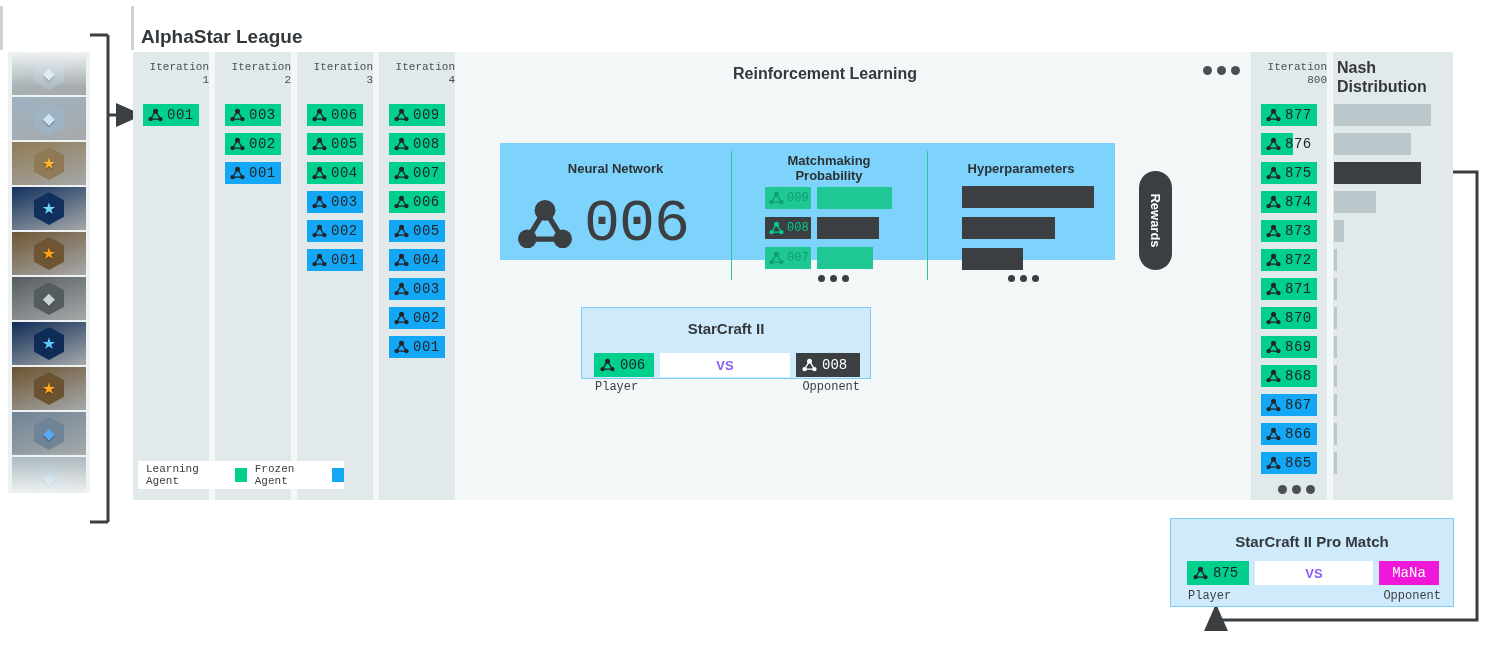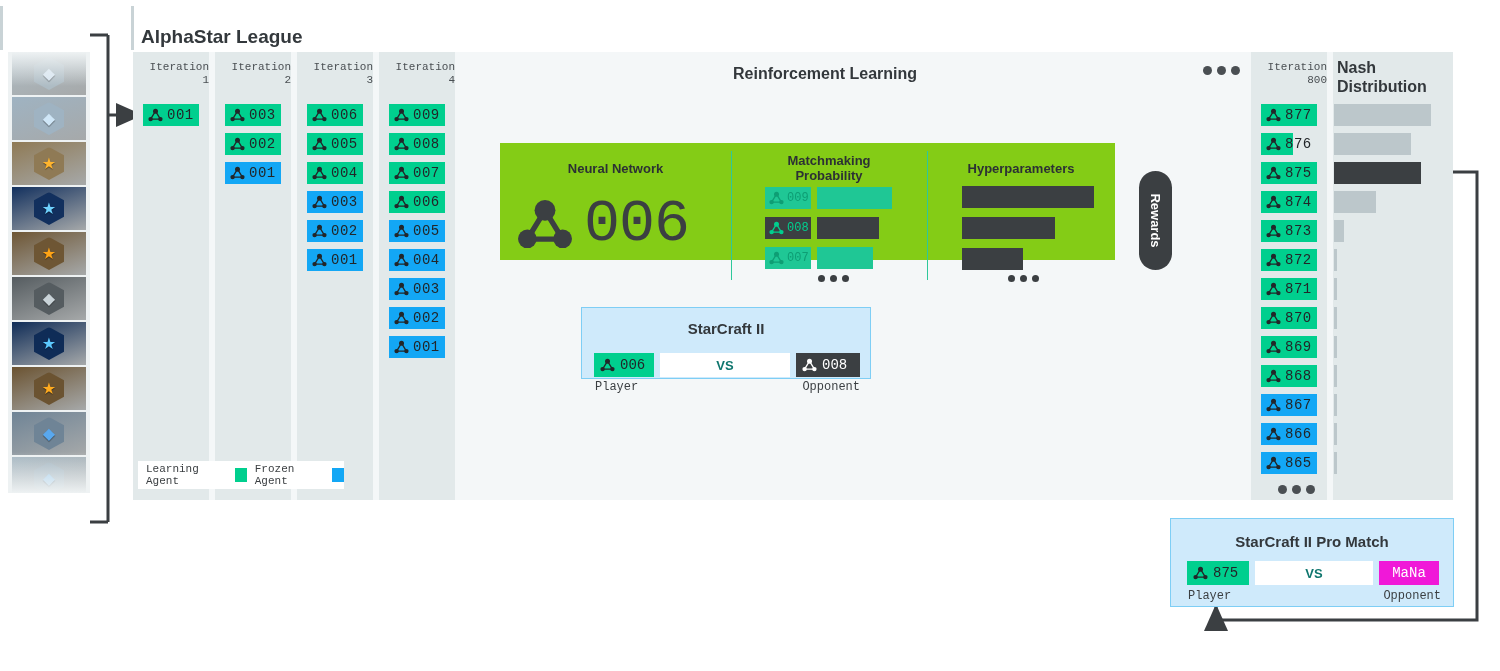--- a/index.html
+++ b/index.html
@@ -45,21 +45,21 @@
   .agent.green{background:#00cf8e;}
   .agent.blue{background:#13a7f5;}
   .agent .num{letter-spacing:0.5px;}
 
   
   .triad{width:15px;height:14px;flex:0 0 15px;}
 
   
   #rl-title{left:455px;top:65px;width:740px;text-align:center;font-size:16px;
       font-weight:bold;color:#33383c;}
-  #rl-panel{left:500px;top:143px;width:615px;height:117px;background:#84cc16;}
+  #rl-panel{left:500px;top:143px;width:615px;height:117px;background:#7dd3fc;}
   .rl-sep{position:absolute;top:8px;width:1px;height:129px;background:#2ec89b;}
   .rl-head{position:absolute;font-size:13px;font-weight:bold;color:#2c3134;
       text-align:center;line-height:15px;}
 
   #nn-num{position:absolute;left:518px;top:196px;display:flex;align-items:center;gap:12px;}
   #nn-num .big{font-family:"Liberation Mono",monospace;font-size:60px;color:#3b3f42;
       line-height:56px;letter-spacing:-1px;}
 
   .mm-row{position:absolute;height:22px;display:flex;align-items:center;gap:6px;}
   .mm-tag{width:46px;height:22px;display:flex;align-items:center;gap:3px;
@@ -88,21 +88,21 @@
   .match-title{position:absolute;left:0;width:100%;text-align:center;
       font-size:15px;font-weight:bold;color:#33383c;}
   .chip{position:absolute;height:24px;display:flex;align-items:center;gap:5px;
       padding-left:6px;box-sizing:border-box;
       font-family:"Liberation Mono",monospace;font-size:14px;}
   .chip.green{background:#00cf8e;color:#222629;}
   .chip.dark{background:#3b3f42;color:#ffffff;}
   .chip.magenta{background:#f018d8;color:#ffffff;justify-content:center;padding:0;}
   .vsbox{position:absolute;height:24px;background:#ffffff;display:flex;
       align-items:center;justify-content:center;font-size:13px;font-weight:bold;
-      color:#0f766e;}
+      color:#8b5cf6;}
   .sidelab{position:absolute;font-family:"Liberation Mono",monospace;font-size:12px;
       color:#3b3f42;}
 
   
   #nash-col{left:1333px;top:52px;width:120px;height:448px;background:#e2e9ea;}
   #nash-title{left:1337px;top:58px;width:116px;font-size:16px;font-weight:bold;
       color:#33383c;line-height:19px;}
   .nash-bar{position:absolute;height:22px;background:#bcc7cb;}
   .nash-bar.hl{background:#3b3f42;}
 

